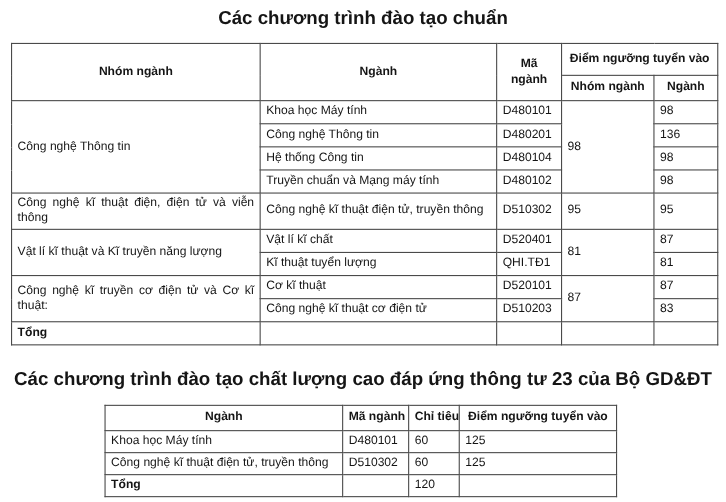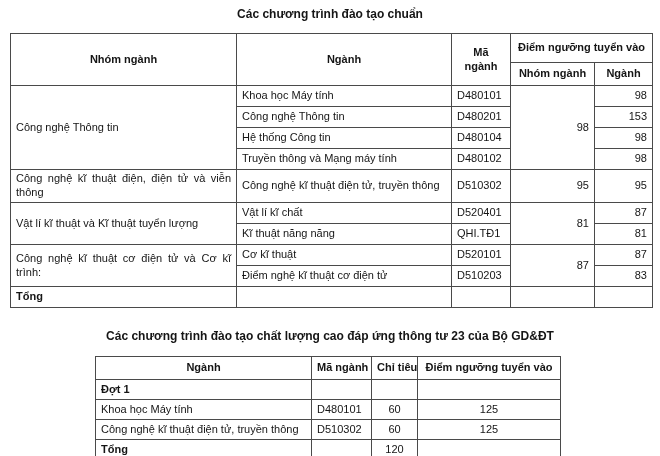--- a/index.html
+++ b/index.html
@@ -6,21 +6,21 @@
     margin: 0;
     padding: 0;
     background: #ffffff;
     width: 660px;
     height: 456px;
     font-family: "Liberation Sans", sans-serif;
     color: #151515;
     overflow: hidden;
   }
   .doc-title {
-    font-size: 12px;
+    font-size: 17px;
     font-weight: bold;
     text-align: center;
   }
   #title1 { padding-top: 7px; }
   #title2 { margin-top: 21px; }
 
   table {
     border-collapse: collapse;
     font-size: 11px;
     table-layout: fixed;
@@ -43,34 +43,34 @@
   #t1 {
     margin: 12px 0 0 10px;
     width: 642px;
   }
   #t1 tr.hdr-top th { height: 24px; }
   #t1 tr.hdr-sub th { height: 18px; }
   #t1 td { height: 16px; }
   #t1 td.group-cell { text-align: justify; }
   #t1 td.major-cell { text-align: justify; }
   #t1 td.code-cell  { text-align: left; }
-  #t1 td.score-cell { text-align: right; }
+  #t1 td.score-cell { text-align: left; }
   #t1 td.total-cell { font-weight: bold; }
   #t1 tr.tall td.major-cell { height: 28px; }
 
   
   #t2 {
     margin: 13px 0 0 95px;
     width: 465px;
   }
   #t2 th { height: 18px; white-space: nowrap; }
   #t2 td { height: 15px; }
   #t2 td.name-cell  { text-align: left; }
   #t2 td.code-cell  { text-align: left; }
-  #t2 td.num-cell   { text-align: center; }
+  #t2 td.num-cell   { }
   #t2 td.phase-cell { font-weight: bold; }
   #t2 td.total-cell { font-weight: bold; }
 </style>
 </head>
 <body>
 
 <div class="doc-title" id="title1">Các chương trình đào tạo chuẩn</div>
 
 <table id="t1">
   <colgroup>
@@ -95,63 +95,63 @@
     <tr>
       <td class="group-cell" rowspan="4">Công nghệ Thông tin</td>
       <td class="major-cell">Khoa học Máy tính</td>
       <td class="code-cell">D480101</td>
       <td class="score-cell" rowspan="4">98</td>
       <td class="score-cell">98</td>
     </tr>
     <tr>
       <td class="major-cell">Công nghệ Thông tin</td>
       <td class="code-cell">D480201</td>
-      <td class="score-cell">153</td>
+      <td class="score-cell">136</td>
     </tr>
     <tr>
       <td class="major-cell">Hệ thống Công tin</td>
       <td class="code-cell">D480104</td>
       <td class="score-cell">98</td>
     </tr>
     <tr>
-      <td class="major-cell">Truyền thông và Mạng máy tính</td>
+      <td class="major-cell">Truyền chuẩn và Mạng máy tính</td>
       <td class="code-cell">D480102</td>
       <td class="score-cell">98</td>
     </tr>
 
     <tr class="tall">
       <td class="group-cell">Công nghệ kĩ thuật điện, điện tử và viễn thông</td>
       <td class="major-cell">Công nghệ kĩ thuật điện tử, truyền thông</td>
       <td class="code-cell">D510302</td>
       <td class="score-cell">95</td>
       <td class="score-cell">95</td>
     </tr>
 
     <tr>
-      <td class="group-cell" rowspan="2">Vật lí kĩ thuật và Kĩ thuật tuyển lượng</td>
+      <td class="group-cell" rowspan="2">Vật lí kĩ thuật và Kĩ truyền năng lượng</td>
       <td class="major-cell">Vật lí kĩ chất</td>
       <td class="code-cell">D520401</td>
       <td class="score-cell" rowspan="2">81</td>
       <td class="score-cell">87</td>
     </tr>
     <tr>
-      <td class="major-cell">Kĩ thuật năng năng</td>
+      <td class="major-cell">Kĩ thuật tuyển lượng</td>
       <td class="code-cell">QHI.TĐ1</td>
       <td class="score-cell">81</td>
     </tr>
 
     <tr>
-      <td class="group-cell" rowspan="2">Công nghệ kĩ thuật cơ điện tử và Cơ kĩ trình:</td>
+      <td class="group-cell" rowspan="2">Công nghệ kĩ truyền cơ điện tử và Cơ kĩ thuật:</td>
       <td class="major-cell">Cơ kĩ thuật</td>
       <td class="code-cell">D520101</td>
       <td class="score-cell" rowspan="2">87</td>
       <td class="score-cell">87</td>
     </tr>
     <tr>
-      <td class="major-cell">Điểm nghệ kĩ thuật cơ điện tử</td>
+      <td class="major-cell">Công nghệ kĩ thuật cơ điện tử</td>
       <td class="code-cell">D510203</td>
       <td class="score-cell">83</td>
     </tr>
 
     <tr>
       <td class="total-cell">Tổng</td>
       <td></td>
       <td></td>
       <td></td>
       <td></td>
@@ -169,26 +169,20 @@
       <col style="width:143px">
   </colgroup>
   <tbody>
     <tr>
       <th>Ngành</th>
       <th>Mã ngành</th>
       <th>Chỉ tiêu</th>
       <th>Điểm ngưỡng tuyển vào</th>
     </tr>
     <tr>
-      <td class="phase-cell">Đợt 1</td>
-      <td></td>
-      <td></td>
-      <td></td>
-    </tr>
-    <tr>
       <td class="name-cell">Khoa học Máy tính</td>
       <td class="code-cell">D480101</td>
       <td class="num-cell">60</td>
       <td class="num-cell">125</td>
     </tr>
     <tr>
       <td class="name-cell">Công nghệ kĩ thuật điện tử, truyền thông</td>
       <td class="code-cell">D510302</td>
       <td class="num-cell">60</td>
       <td class="num-cell">125</td>

